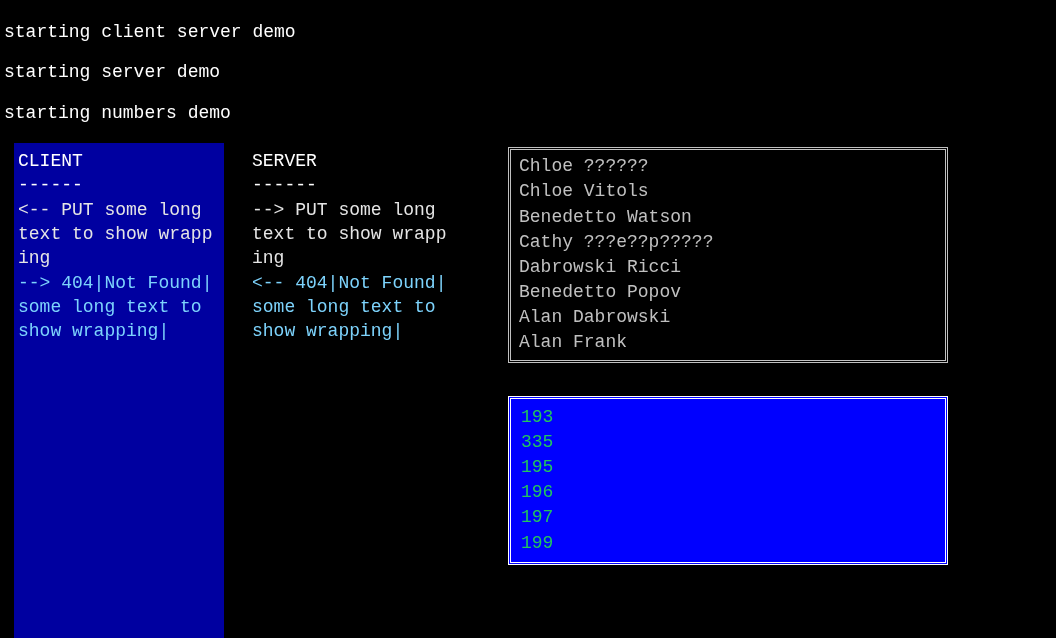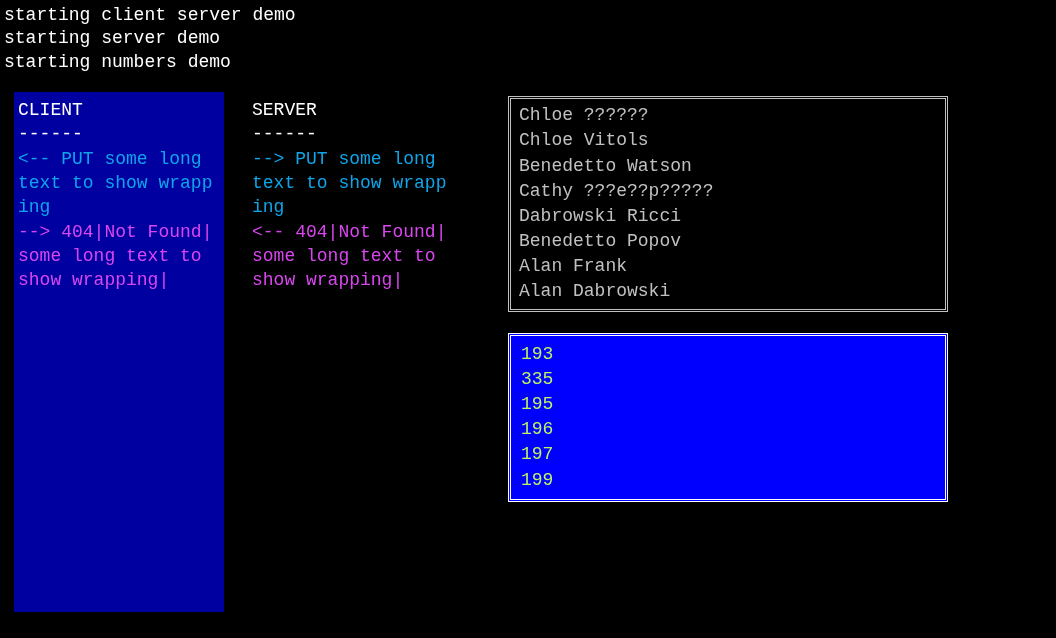--- a/index.html
+++ b/index.html
@@ -16,20 +16,21 @@
       overflow: hidden;
       padding: 4px;
     }
     .startup-messages {
       color: #ffffff;
       line-height: 1.3;
       margin-bottom: 18px;
     }
     .startup-line {
       display: block;
+      margin-top: 17px;
     }
     .demo-area {
       display: flex;
       gap: 50px;
       padding-left: 10px;
     }
     .left-column {
       display: flex;
       gap: 24px;
     }
@@ -45,26 +46,26 @@
     .server-panel {
       background: #000000;
     }
     .panel-header {
       color: #ffffff;
     }
     .panel-divider {
       color: #ffffff;
     }
     .put-line {
-      color: #0ea5e9;
+      color: #e5e5e5;
       word-break: break-all;
       white-space: pre-wrap;
     }
     .error-line {
-      color: #d946ef;
+      color: #7dd3fc;
       word-break: break-all;
       white-space: pre-wrap;
     }
     .right-column {
       display: flex;
       flex-direction: column;
       gap: 21px;
       padding-top: 4px;
     }
     .box {
@@ -73,23 +74,24 @@
       width: 440px;
       line-height: 1.4;
     }
     .names-box {
       border-color: #c0c0c0;
       color: #c0c0c0;
       background: #000000;
     }
     .numbers-box {
       border-color: #ffffff;
-      color: #bef264;
+      color: #22c55e;
       background: #0000ff;
       padding: 6px 10px;
+      margin-top: 12px;
     }
     .list-item {
       display: block;
     }
   </style>
 </head>
 <body>
 
 <div class="startup-messages">
   <span class="startup-line">starting client server demo</span>
@@ -115,22 +117,22 @@
   </div>
 
   <div class="right-column">
     <div class="box names-box">
       <span class="list-item">Chloe ??????</span>
       <span class="list-item">Chloe Vitols</span>
       <span class="list-item">Benedetto Watson</span>
       <span class="list-item">Cathy ???e??p?????</span>
       <span class="list-item">Dabrowski Ricci</span>
       <span class="list-item">Benedetto Popov</span>
+      <span class="list-item">Alan Dabrowski</span>
       <span class="list-item">Alan Frank</span>
-      <span class="list-item">Alan Dabrowski</span>
     </div>
 
     <div class="box numbers-box">
       <span class="list-item">193</span>
       <span class="list-item">335</span>
       <span class="list-item">195</span>
       <span class="list-item">196</span>
       <span class="list-item">197</span>
       <span class="list-item">199</span>
     </div>

